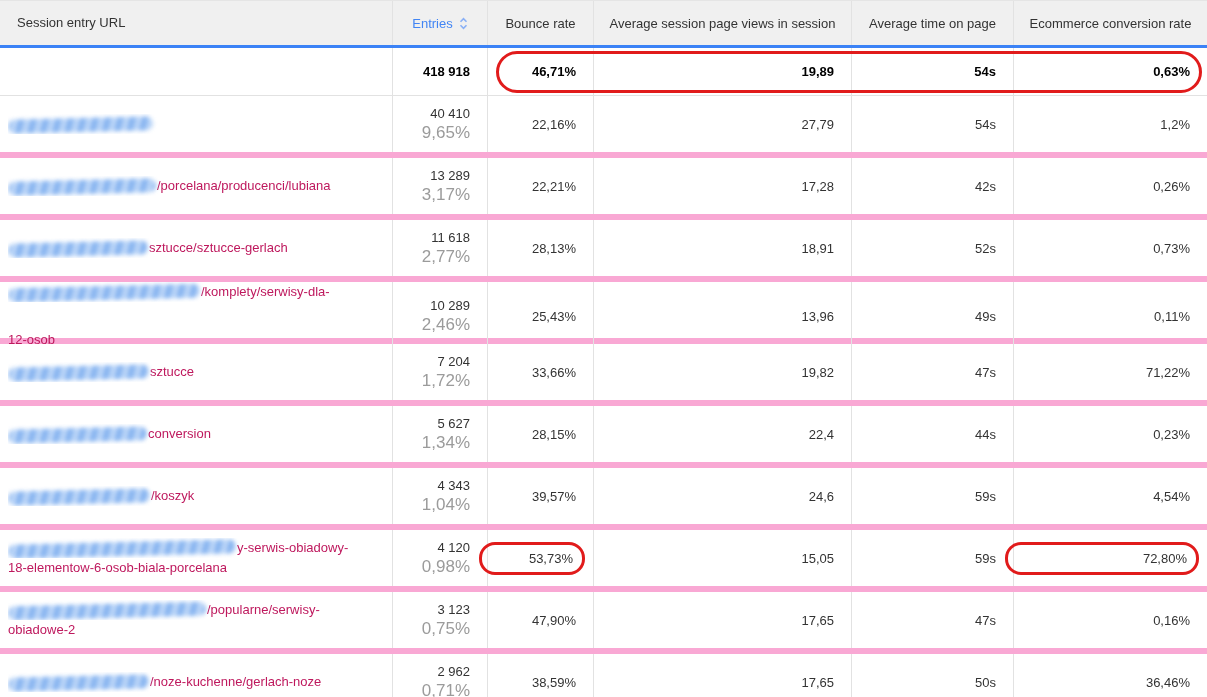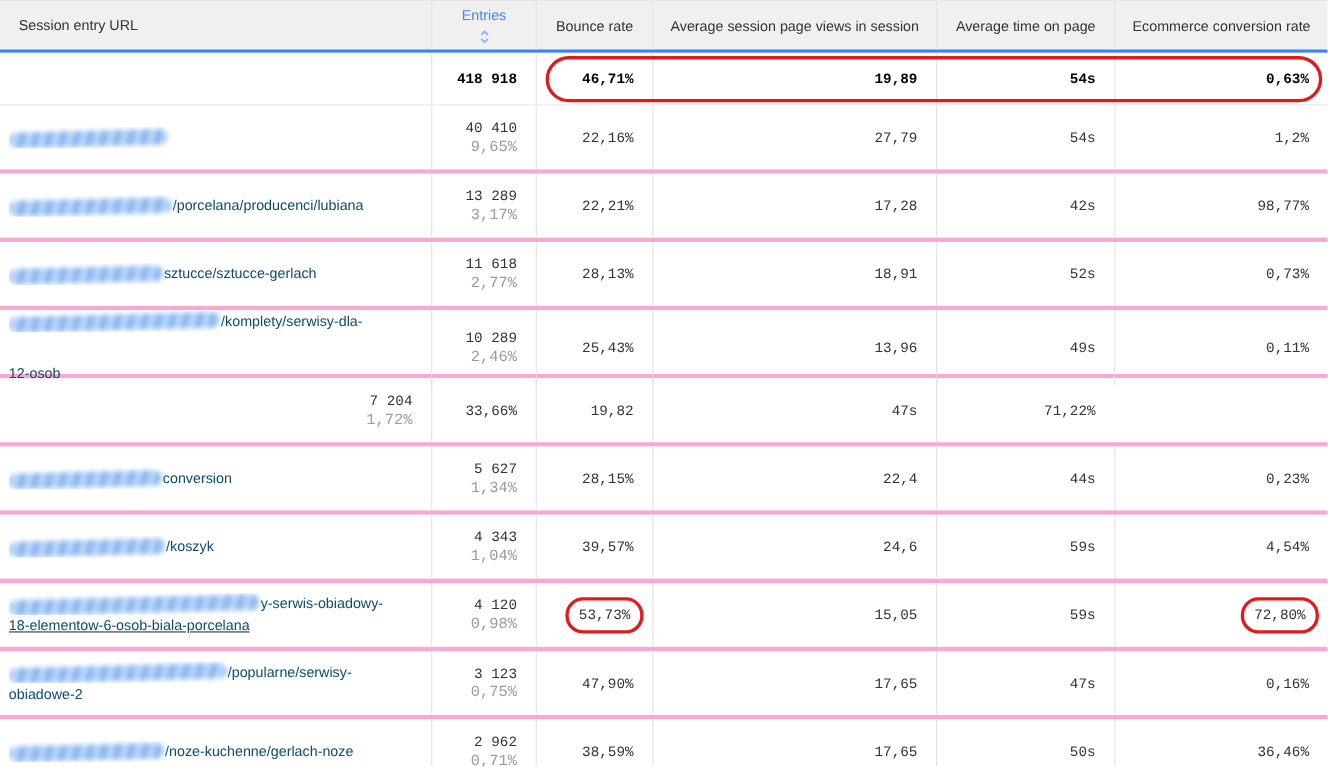--- a/index.html
+++ b/index.html
@@ -27,43 +27,43 @@
   .cell + .cell { border-left: 1px solid #e2e2e2; }
   
   .hdr-row {
     height: 47px;
     background: #f0f0f0;
     border-bottom: 3px solid #3b82f6;
   }
   .hdr-row .cell { align-items: center; text-align: center; color: #333; }
   .hdr-row .cell.c-url { align-items: flex-start; padding-left: 17px; }
   .hdr-entries {
-    display: flex; flex-direction: column; align-items: center; gap: 6px;
+    display: flex; flex-direction: row; align-items: center; gap: 6px;
     color: #4285f4; cursor: pointer;
   }
   .sort-icon { display: inline-flex; }
   
   .totals-row {
     height: 48px;
     border-bottom: 1px solid #e2e2e2;
     background: #fff;
   }
   .totals-row .num { font-weight: bold; color: #000; }
   
   .data-row {
     height: 62px;
-    border-bottom: 4px solid #f9a8d4;
+    border-bottom: 6px solid #f9a8d4;
     background: #fff;
   }
   .c-url { padding-left: 8px; padding-right: 10px; line-height: 20px; }
   .num {
-    align-items: flex-end; text-align: right; padding-right: 17px; font-family: Liberation Mono, monospace;
-  }
-  .entries-pct { font-size: 14px; color: #9b9b9b; margin-top: 2px; }
-  a.url-link { color: #0c4a6e; text-decoration: none; }
+    text-align: right; padding-right: 17px;
+  }
+  .entries-pct { font-size: 17px; color: #9b9b9b; margin-top: 2px; }
+  a.url-link { color: #be185d; text-decoration: none; }
   .url-line { white-space: nowrap; overflow: hidden; }
   .redacted {
     display: inline-block; height: 14px; vertical-align: middle;
     border-radius: 7px; margin-right: 1px;
     background: repeating-linear-gradient(105deg,
       #4f90e8 0px, #8db9f2 4px, #bcd6f8 8px, #5f9bec 12px);
     filter: blur(2.2px); opacity: .8;
     transform: rotate(-1.4deg);
   }
   
@@ -172,21 +172,21 @@
     <div class="cell num">
       <span class="v-bounce">22,21%</span>
     </div>
     <div class="cell num">
       <span class="v-views">17,28</span>
     </div>
     <div class="cell num">
       <span class="v-time">42s</span>
     </div>
     <div class="cell num">
-      <span class="v-conv">98,77%</span>
+      <span class="v-conv">0,26%</span>
     </div>
   </div>
 
   <div class="grid-row data-row">
     <div class="cell c-url">
       <div class="url-line">
         <a class="url-link" href="#"><span class="redacted" style="width: 140px;"></span><span class="u1">sztucce/sztucce-gerlach</span></a>
       </div>
 
     </div>
@@ -229,20 +229,26 @@
     </div>
     <div class="cell num">
       <span class="v-time">49s</span>
     </div>
     <div class="cell num">
       <span class="v-conv">0,11%</span>
     </div>
   </div>
 
   <div class="grid-row data-row">
+    <div class="cell c-url">
+      <div class="url-line">
+        <a class="url-link" href="#"><span class="redacted" style="width: 141px;"></span><span class="u1">sztucce</span></a>
+      </div>
+
+    </div>
     <div class="cell num">
       <span class="v-entries">7 204</span>
       <span class="entries-pct v-pct">1,72%</span>
     </div>
     <div class="cell num">
       <span class="v-bounce">33,66%</span>
     </div>
     <div class="cell num">
       <span class="v-views">19,82</span>
     </div>
@@ -302,21 +308,21 @@
     <div class="cell num">
       <span class="v-conv">4,54%</span>
     </div>
   </div>
 
   <div class="grid-row data-row">
     <div class="cell c-url">
       <div class="url-line">
         <a class="url-link" href="#"><span class="redacted" style="width: 228px;"></span><span class="u1">y-serwis-obiadowy-</span></a>
       </div>
-      <div class="url-line line2" style="display: block; text-decoration: underline;">
+      <div class="url-line line2" style="display: block;">
         <a class="url-link" href="#"><span class="u2">18-elementow-6-osob-biala-porcelana</span></a>
       </div>
     </div>
     <div class="cell num">
       <span class="v-entries">4 120</span>
       <span class="entries-pct v-pct">0,98%</span>
     </div>
     <div class="cell num">
       <span class="v-bounce value-ring">53,73%</span>
     </div>

